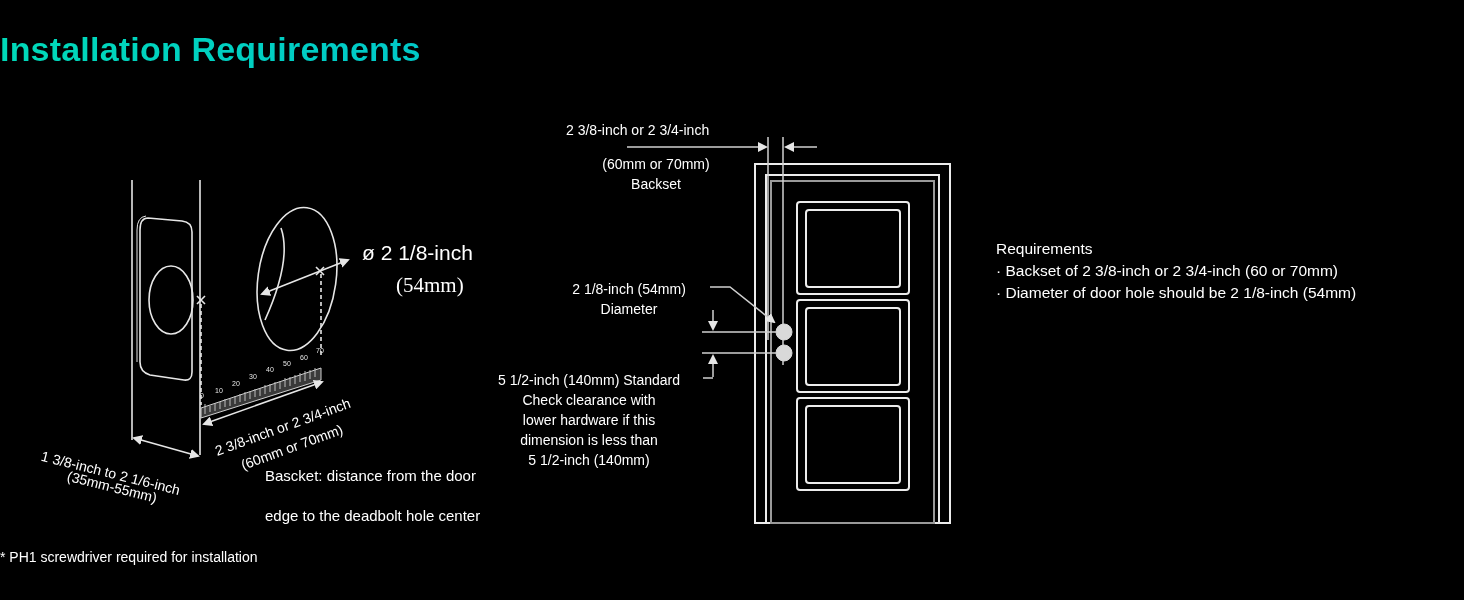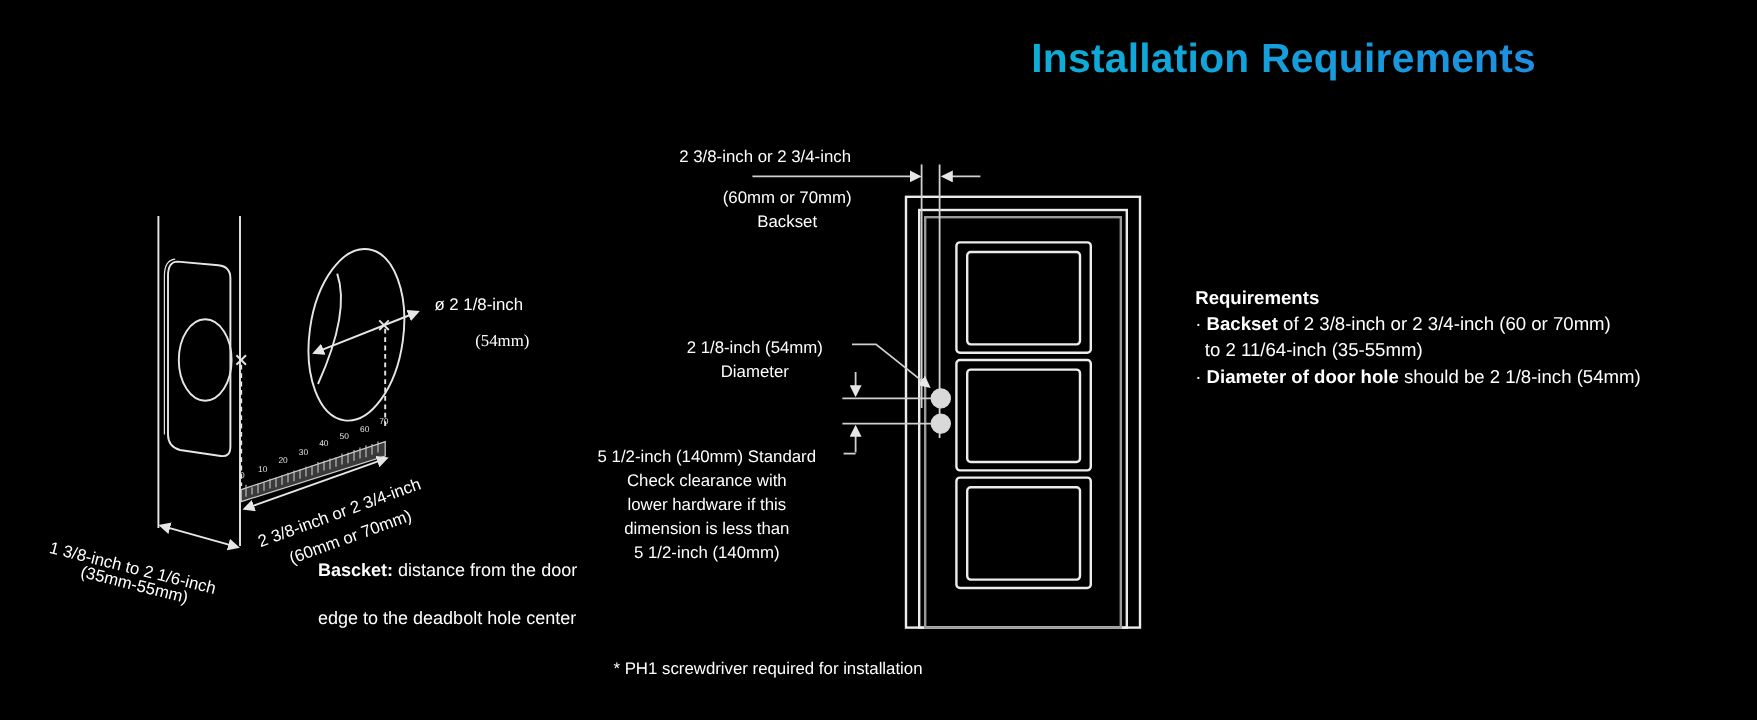--- a/index.html
+++ b/index.html
@@ -1,26 +1,26 @@
 <!DOCTYPE html>
 <html><head>
 <meta charset="utf-8">
 <style>
   html, body { margin:0; padding:0; background:#000; }
   body { width:1464px; height:600px; position:relative; overflow:hidden; font-family:"Liberation Sans","DejaVu Sans",sans-serif; color:#fff; }
-  .title { position:absolute; left:0; width:1280px; top:30px; text-align:right; font-weight:bold; font-size:34px; letter-spacing:0.2px;
+  .title { position:absolute; left:0; width:1280px; top:30px; text-align:left; font-weight:bold; font-size:34px; letter-spacing:0.2px;
     background:linear-gradient(90deg,#00d9b8 0%,#00c3cf 45%,#1e8fe0 100%); -webkit-background-clip:text; background-clip:text; color:transparent; }
   svg { position:absolute; left:0; top:0; }
   .lbl { position:absolute; font-size:14px; line-height:20px; color:#fff; white-space:nowrap; }
   .c { text-align:center; }
-  .lg { font-size:14px; line-height:26px; }
-  b { font-weight:bold;text-align:center; }
+  .lg { font-size:21px; line-height:26px; }
+  b { font-weight:normal;text-align:center; }
   .req { position:absolute; left:996px; top:238px; font-size:15.5px; line-height:22px; white-space:nowrap; }
   .req div { margin:0; }
-  .foot { position:absolute; left:0; width:1280px; top:547px; text-align:center; font-size:14px; line-height:20px; }
+  .foot { position:absolute; left:0; width:1280px; top:547px; font-size:14px; line-height:20px; }
 </style>
 </head>
 <body>
 
 <div class="title">Installation Requirements</div>
 
 <svg width="1464" height="600" viewBox="0 0 1464 600">
   <defs>
     <marker id="ah" markerWidth="10" markerHeight="10" refX="8" refY="5" orient="auto-start-reverse" markerUnits="userSpaceOnUse">
       <path d="M0,0 L10,5 L0,10 Z" fill="#e6e6e6"></path>
@@ -151,21 +151,20 @@
 <div class="lbl c" style="left:484px;top:390px;width:210px;">Check clearance with</div>
 <div class="lbl c" style="left:484px;top:410px;width:210px;">lower hardware if this</div>
 <div class="lbl c" style="left:484px;top:430px;width:210px;">dimension is less than</div>
 <div class="lbl c" style="left:484px;top:450px;width:210px;">5 1/2-inch (140mm)</div>
 
 <div class="req">
   <div><b>Requirements</b></div>
   <div>
     <span>· </span><b>Backset</b><span> of 2 3/8-inch or 2 3/4-inch (60 or 70mm)</span>
   </div>
-  <div style="padding-left:8px;">to 2 11/64-inch (35-55mm)</div>
   <div>
     <span>· </span><b>Diameter of door hole</b><span> should be 2 1/8-inch (54mm)</span>
   </div>
 </div>
 
 <div class="foot">
   <div>* PH1 screwdriver required for installation</div>
 </div>
 
 </body></html>

